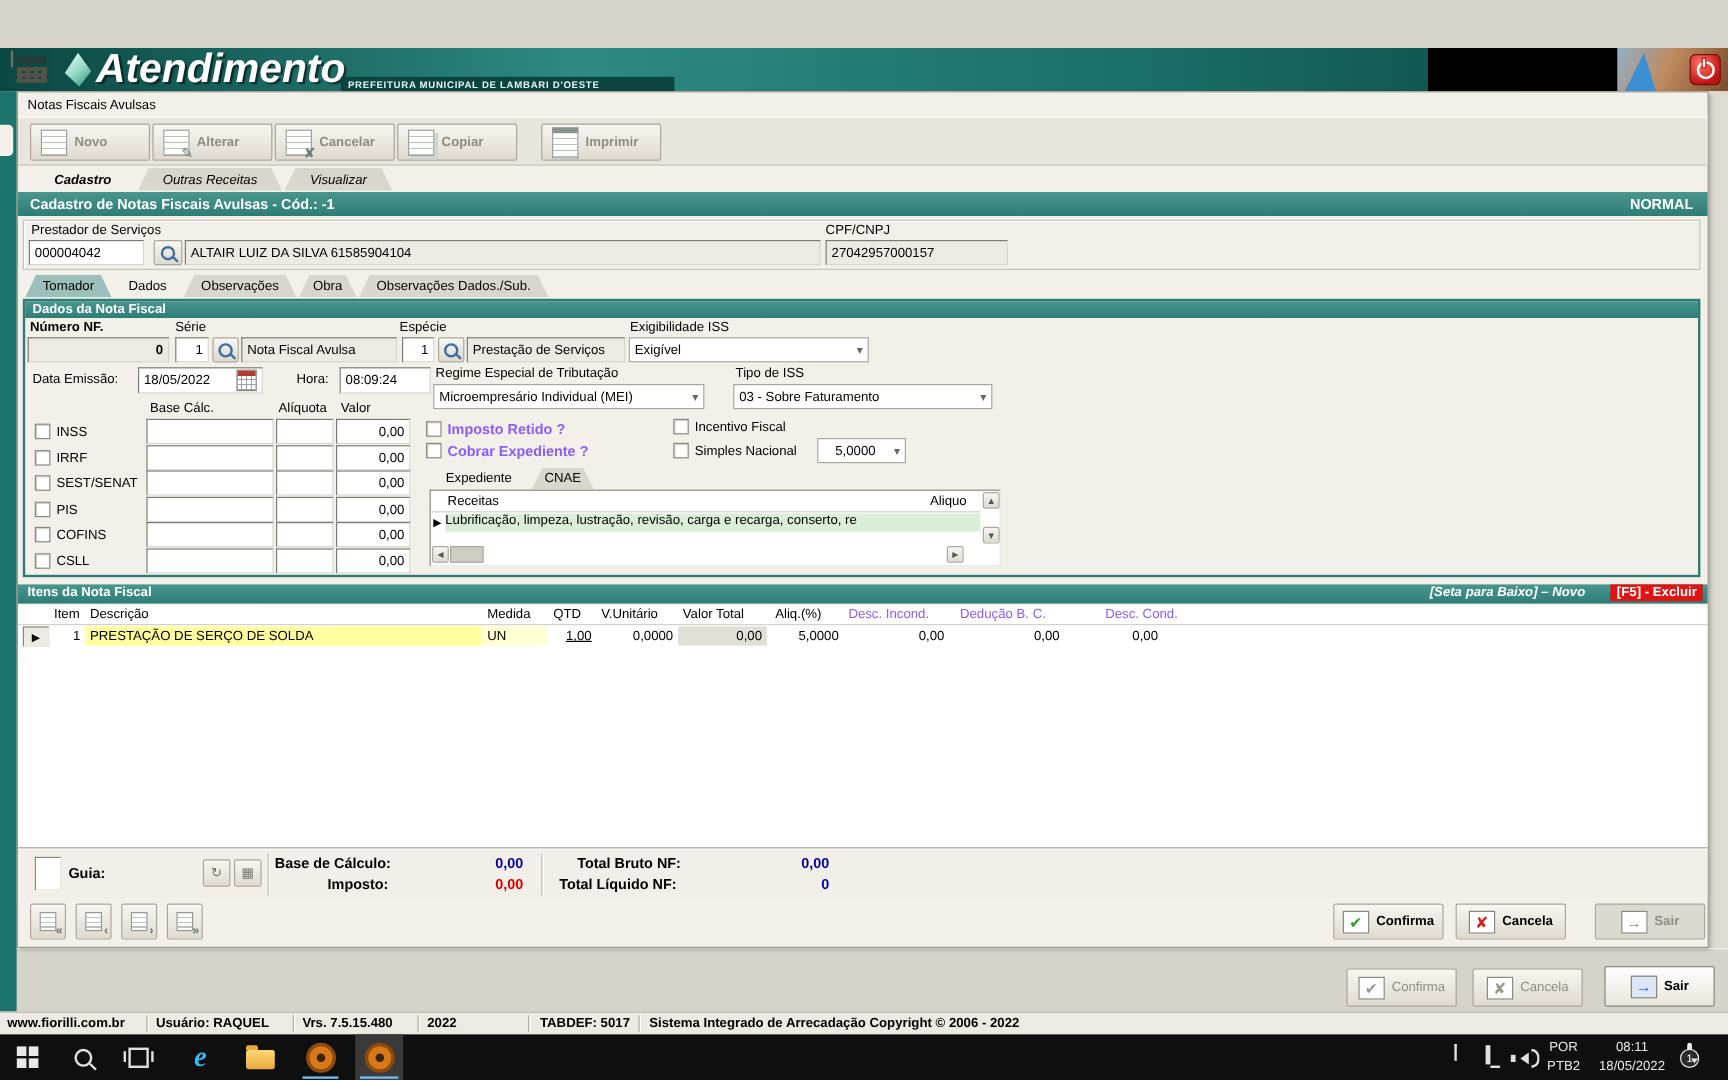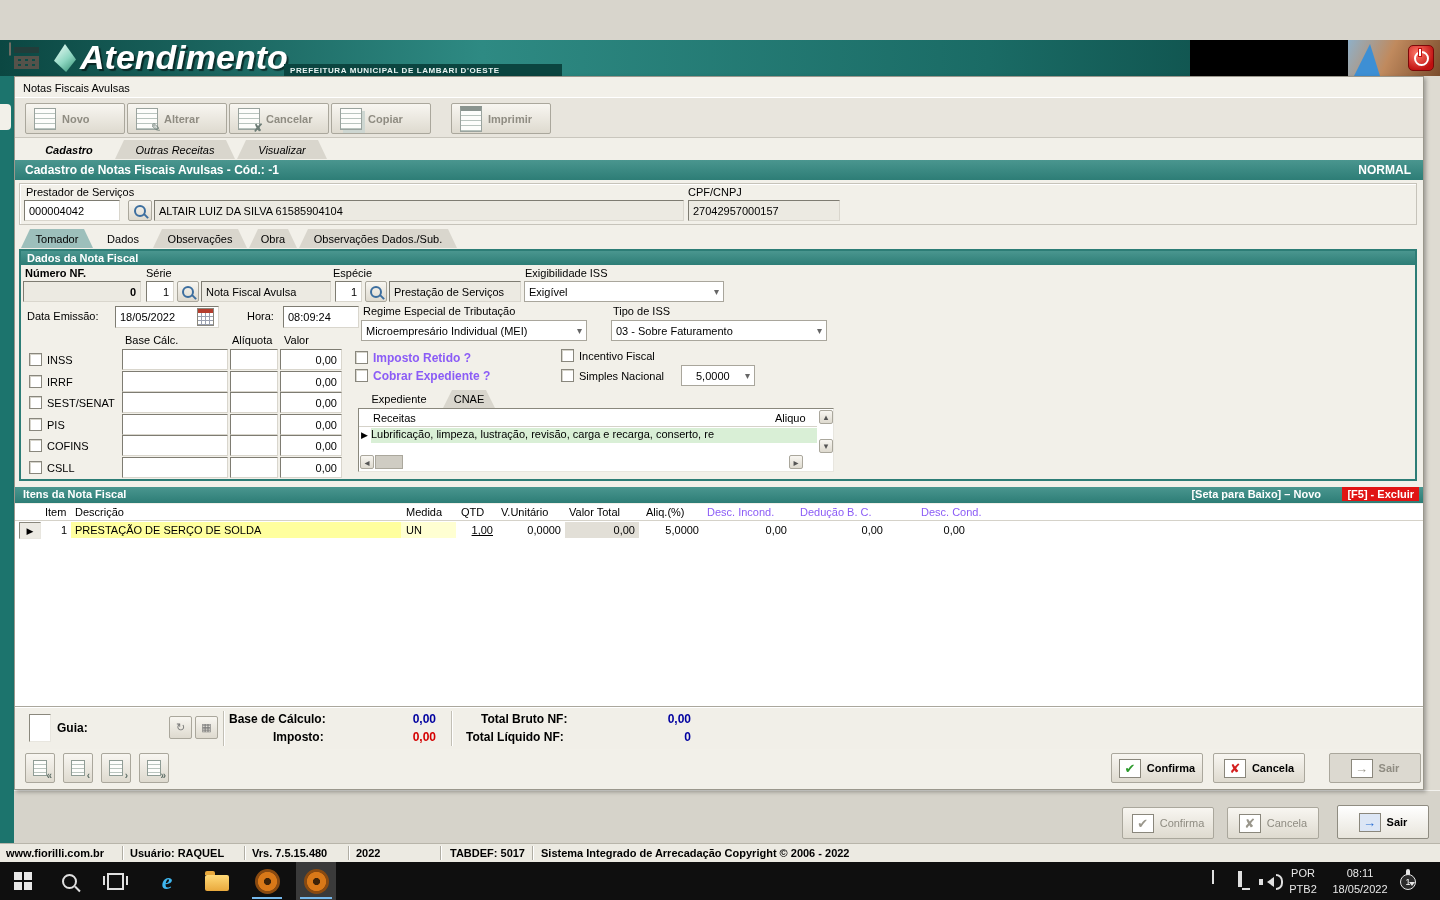--- a/index.html
+++ b/index.html
@@ -364,21 +364,21 @@
         <span class="f btn" style="left:460px;top:1px;width:14px;height:14px;font-size:9px;color:#555;">▴</span>
         <span class="f btn" style="left:460px;top:30px;width:14px;height:14px;font-size:9px;color:#555;">▾</span>
         <span class="f btn" style="left:1px;top:46px;width:14px;height:14px;font-size:10px;color:#555;">◂</span>
         <span class="f" style="left:16px;top:46px;width:28px;height:14px;background:#cfccc3;border:1px solid #aaa79c;"></span>
         <span class="f btn" style="left:430px;top:46px;width:14px;height:14px;font-size:10px;color:#555;">▸</span>
       </div>
     </div>
 
     <div class="f tealbar" style="left:0;top:410px;width:1408px;height:16px;">
       <span class="f nw" style="left:8px;top:1px;">Itens da Nota Fiscal</span>
-      <span class="f nw" style="right:102px;top:1px;">[Seta para Baixo] – Novo</span>
+      <span class="f nw" style="right:102px;top:1px;font-style:italic;">[Seta para Baixo] – Novo</span>
       <span class="f nw" style="right:4px;top:0;background:#e01414;padding:1px 5px;">[F5] - Excluir</span>
     </div>
 
     <div class="f" style="left:0;top:427px;width:1408px;height:202px;background:#fff;">
       <div class="f" style="left:0;top:0;width:1408px;height:17px;border-bottom:1px solid #d5d2c9;">
         <span class="f nw" style="left:30px;top:2px;">Item</span>
         <span class="f nw" style="left:60px;top:2px;">Descrição</span>
         <span class="f nw" style="left:391px;top:2px;">Medida</span>
         <span class="f nw" style="left:446px;top:2px;">QTD</span>
         <span class="f nw" style="left:486px;top:2px;">V.Unitário</span>

